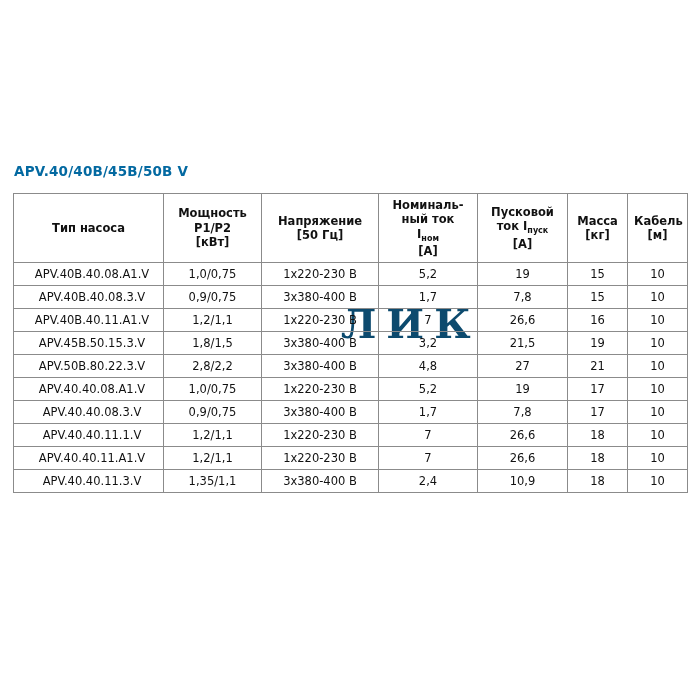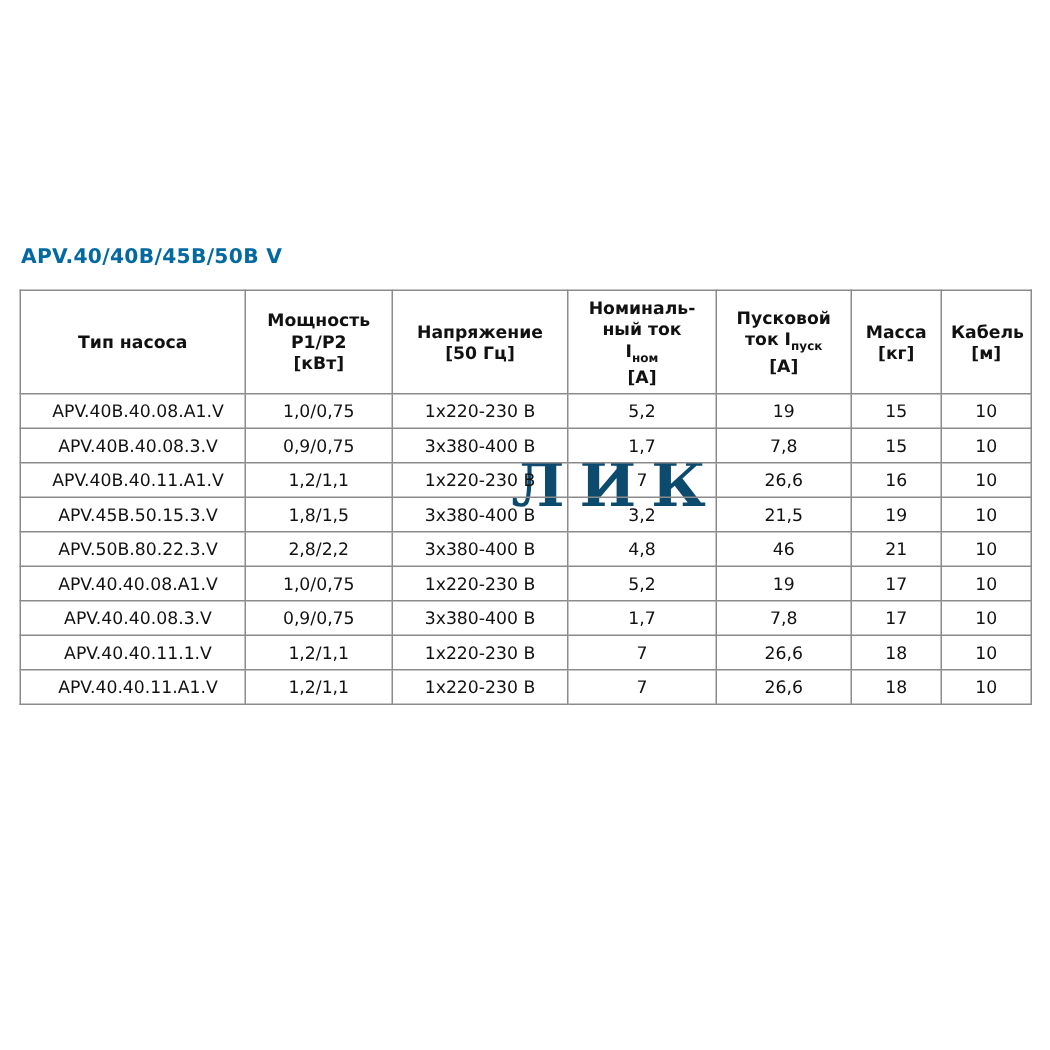--- a/index.html
+++ b/index.html
@@ -183,21 +183,21 @@
         <td>3,2</td>
         <td>21,5</td>
         <td>19</td>
         <td>10</td>
       </tr>
       <tr>
         <td class="c-type">APV.50B.80.22.3.V</td>
         <td>2,8/2,2</td>
         <td>3х380-400 В</td>
         <td>4,8</td>
-        <td>46</td>
+        <td>27</td>
         <td>21</td>
         <td>10</td>
       </tr>
       <tr>
         <td class="c-type">APV.40.40.08.A1.V</td>
         <td>1,0/0,75</td>
         <td>1х220-230 В</td>
         <td>5,2</td>
         <td>19</td>
         <td>17</td>
@@ -223,16 +223,25 @@
       </tr>
       <tr>
         <td class="c-type">APV.40.40.11.A1.V</td>
         <td>1,2/1,1</td>
         <td>1х220-230 В</td>
         <td>7</td>
         <td>26,6</td>
         <td>18</td>
         <td>10</td>
       </tr>
+      <tr>
+        <td class="c-type">APV.40.40.11.3.V</td>
+        <td>1,35/1,1</td>
+        <td>3х380-400 В</td>
+        <td>2,4</td>
+        <td>10,9</td>
+        <td>18</td>
+        <td>10</td>
+      </tr>
     </tbody>
   </table>
 
 </div>
 
 </body></html>

